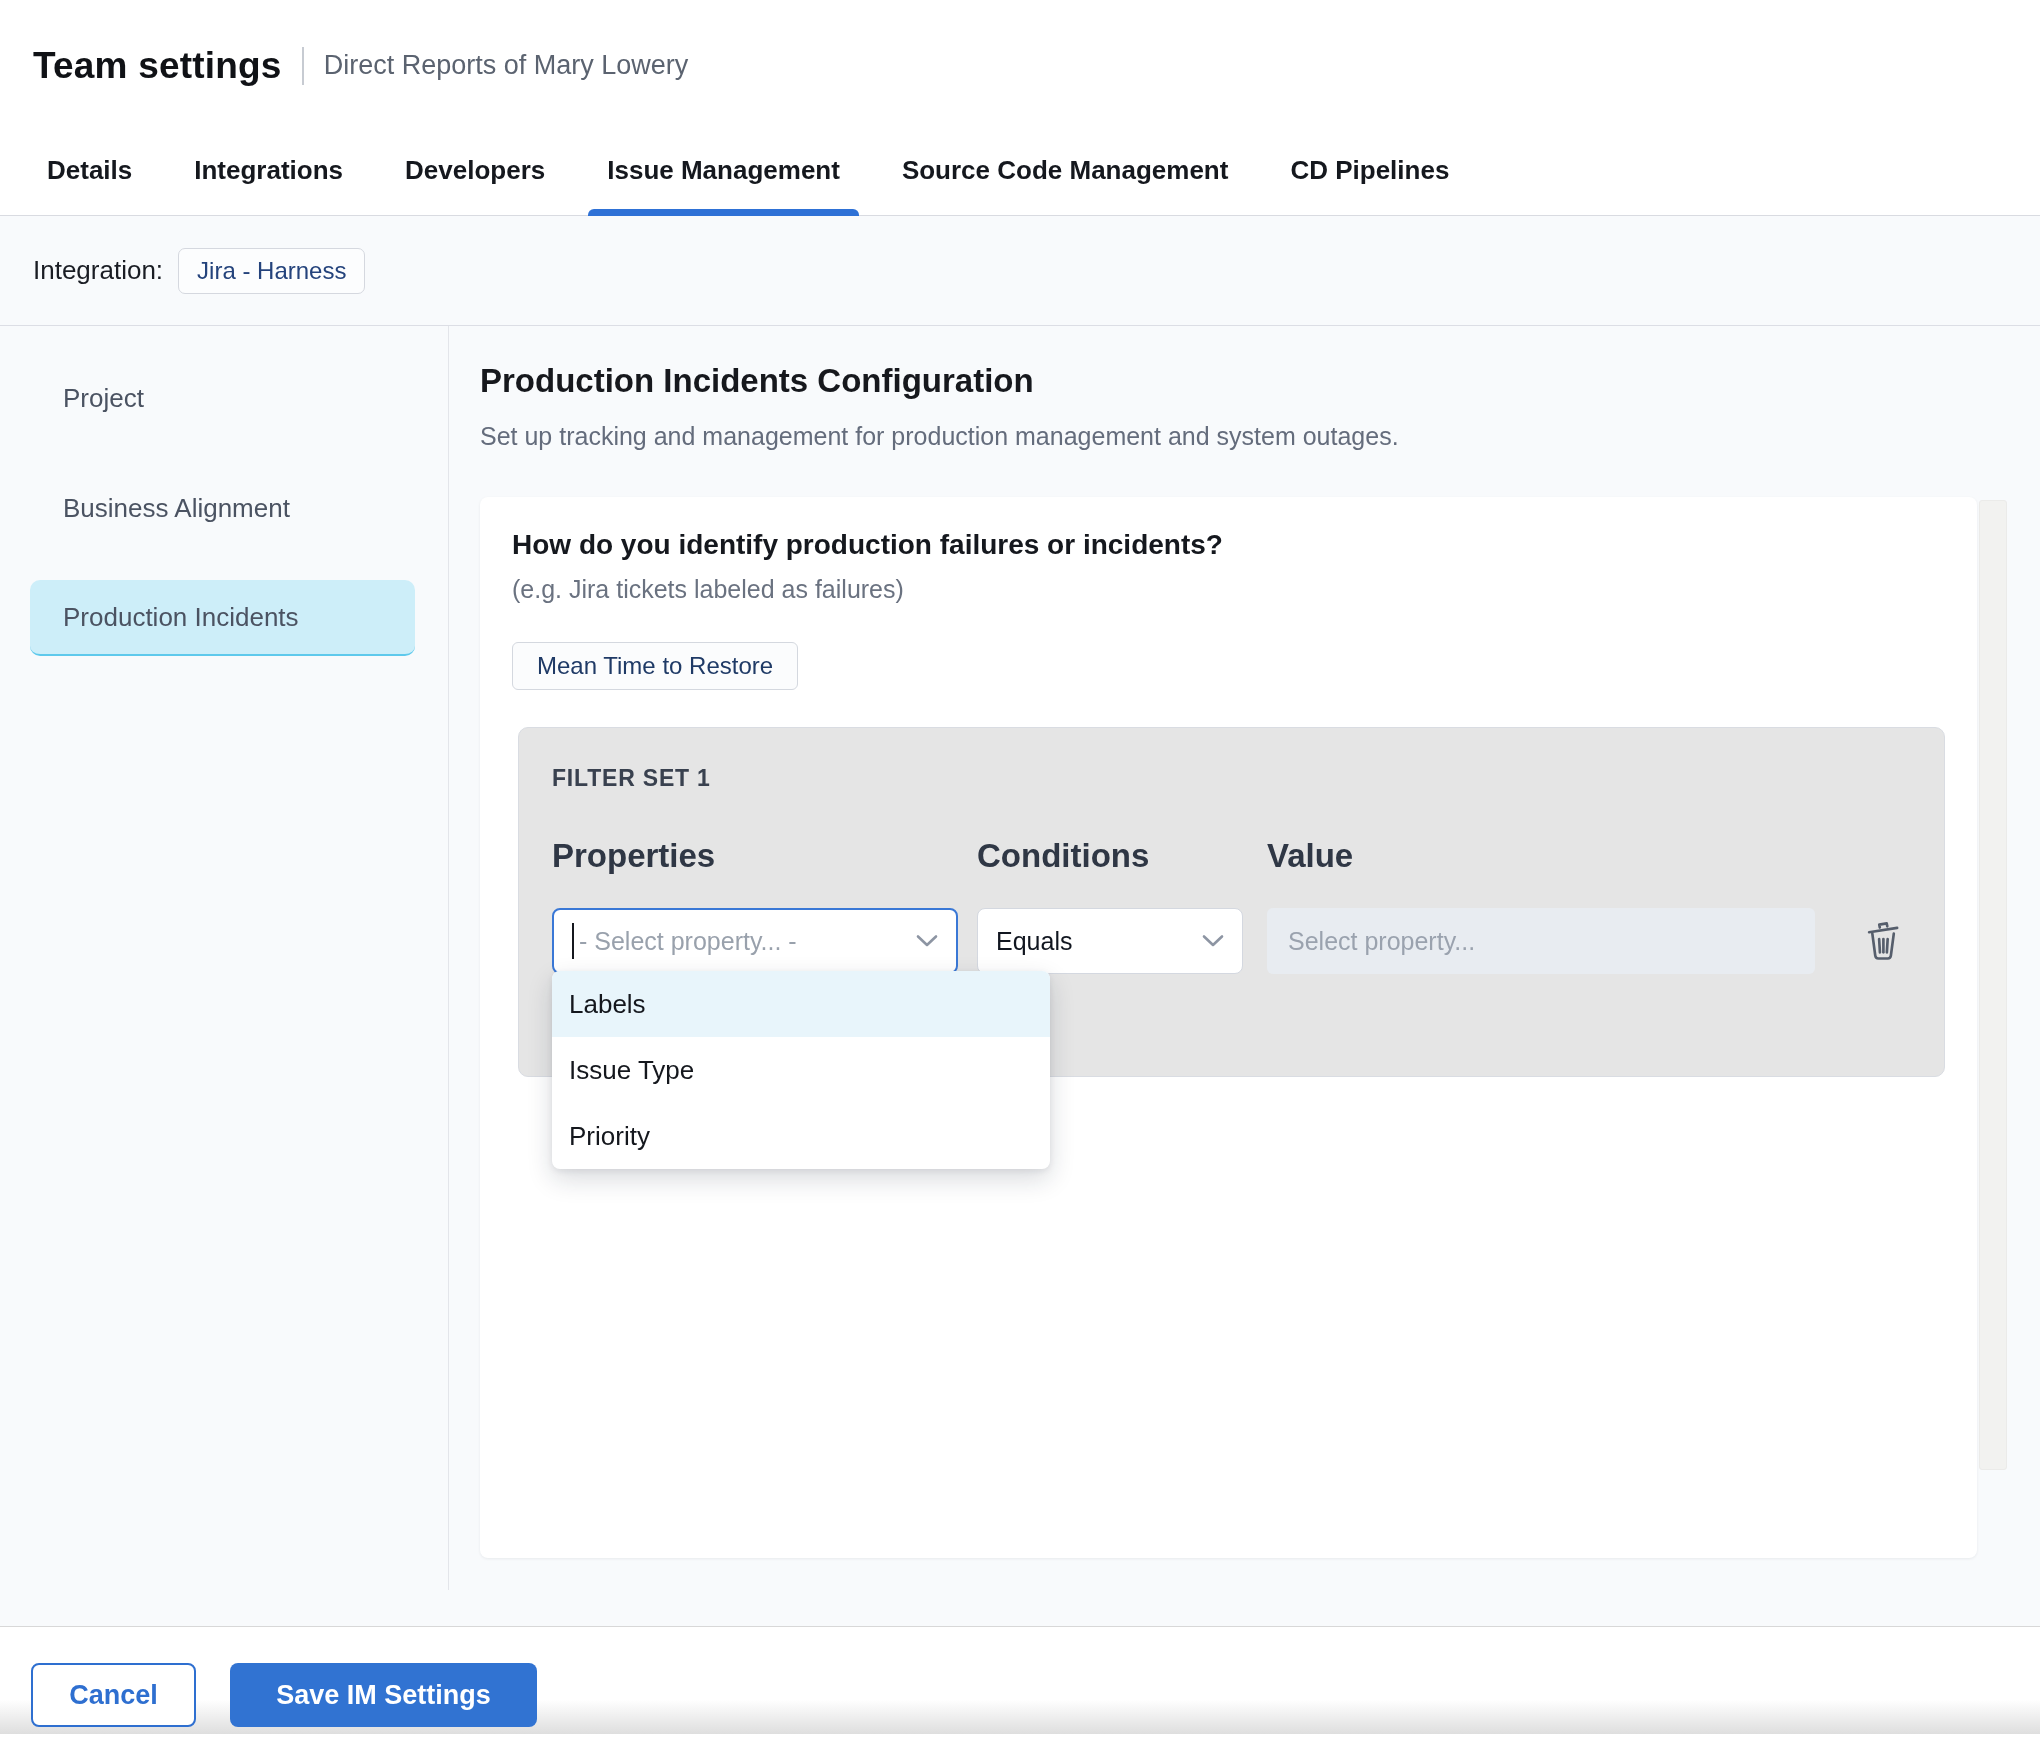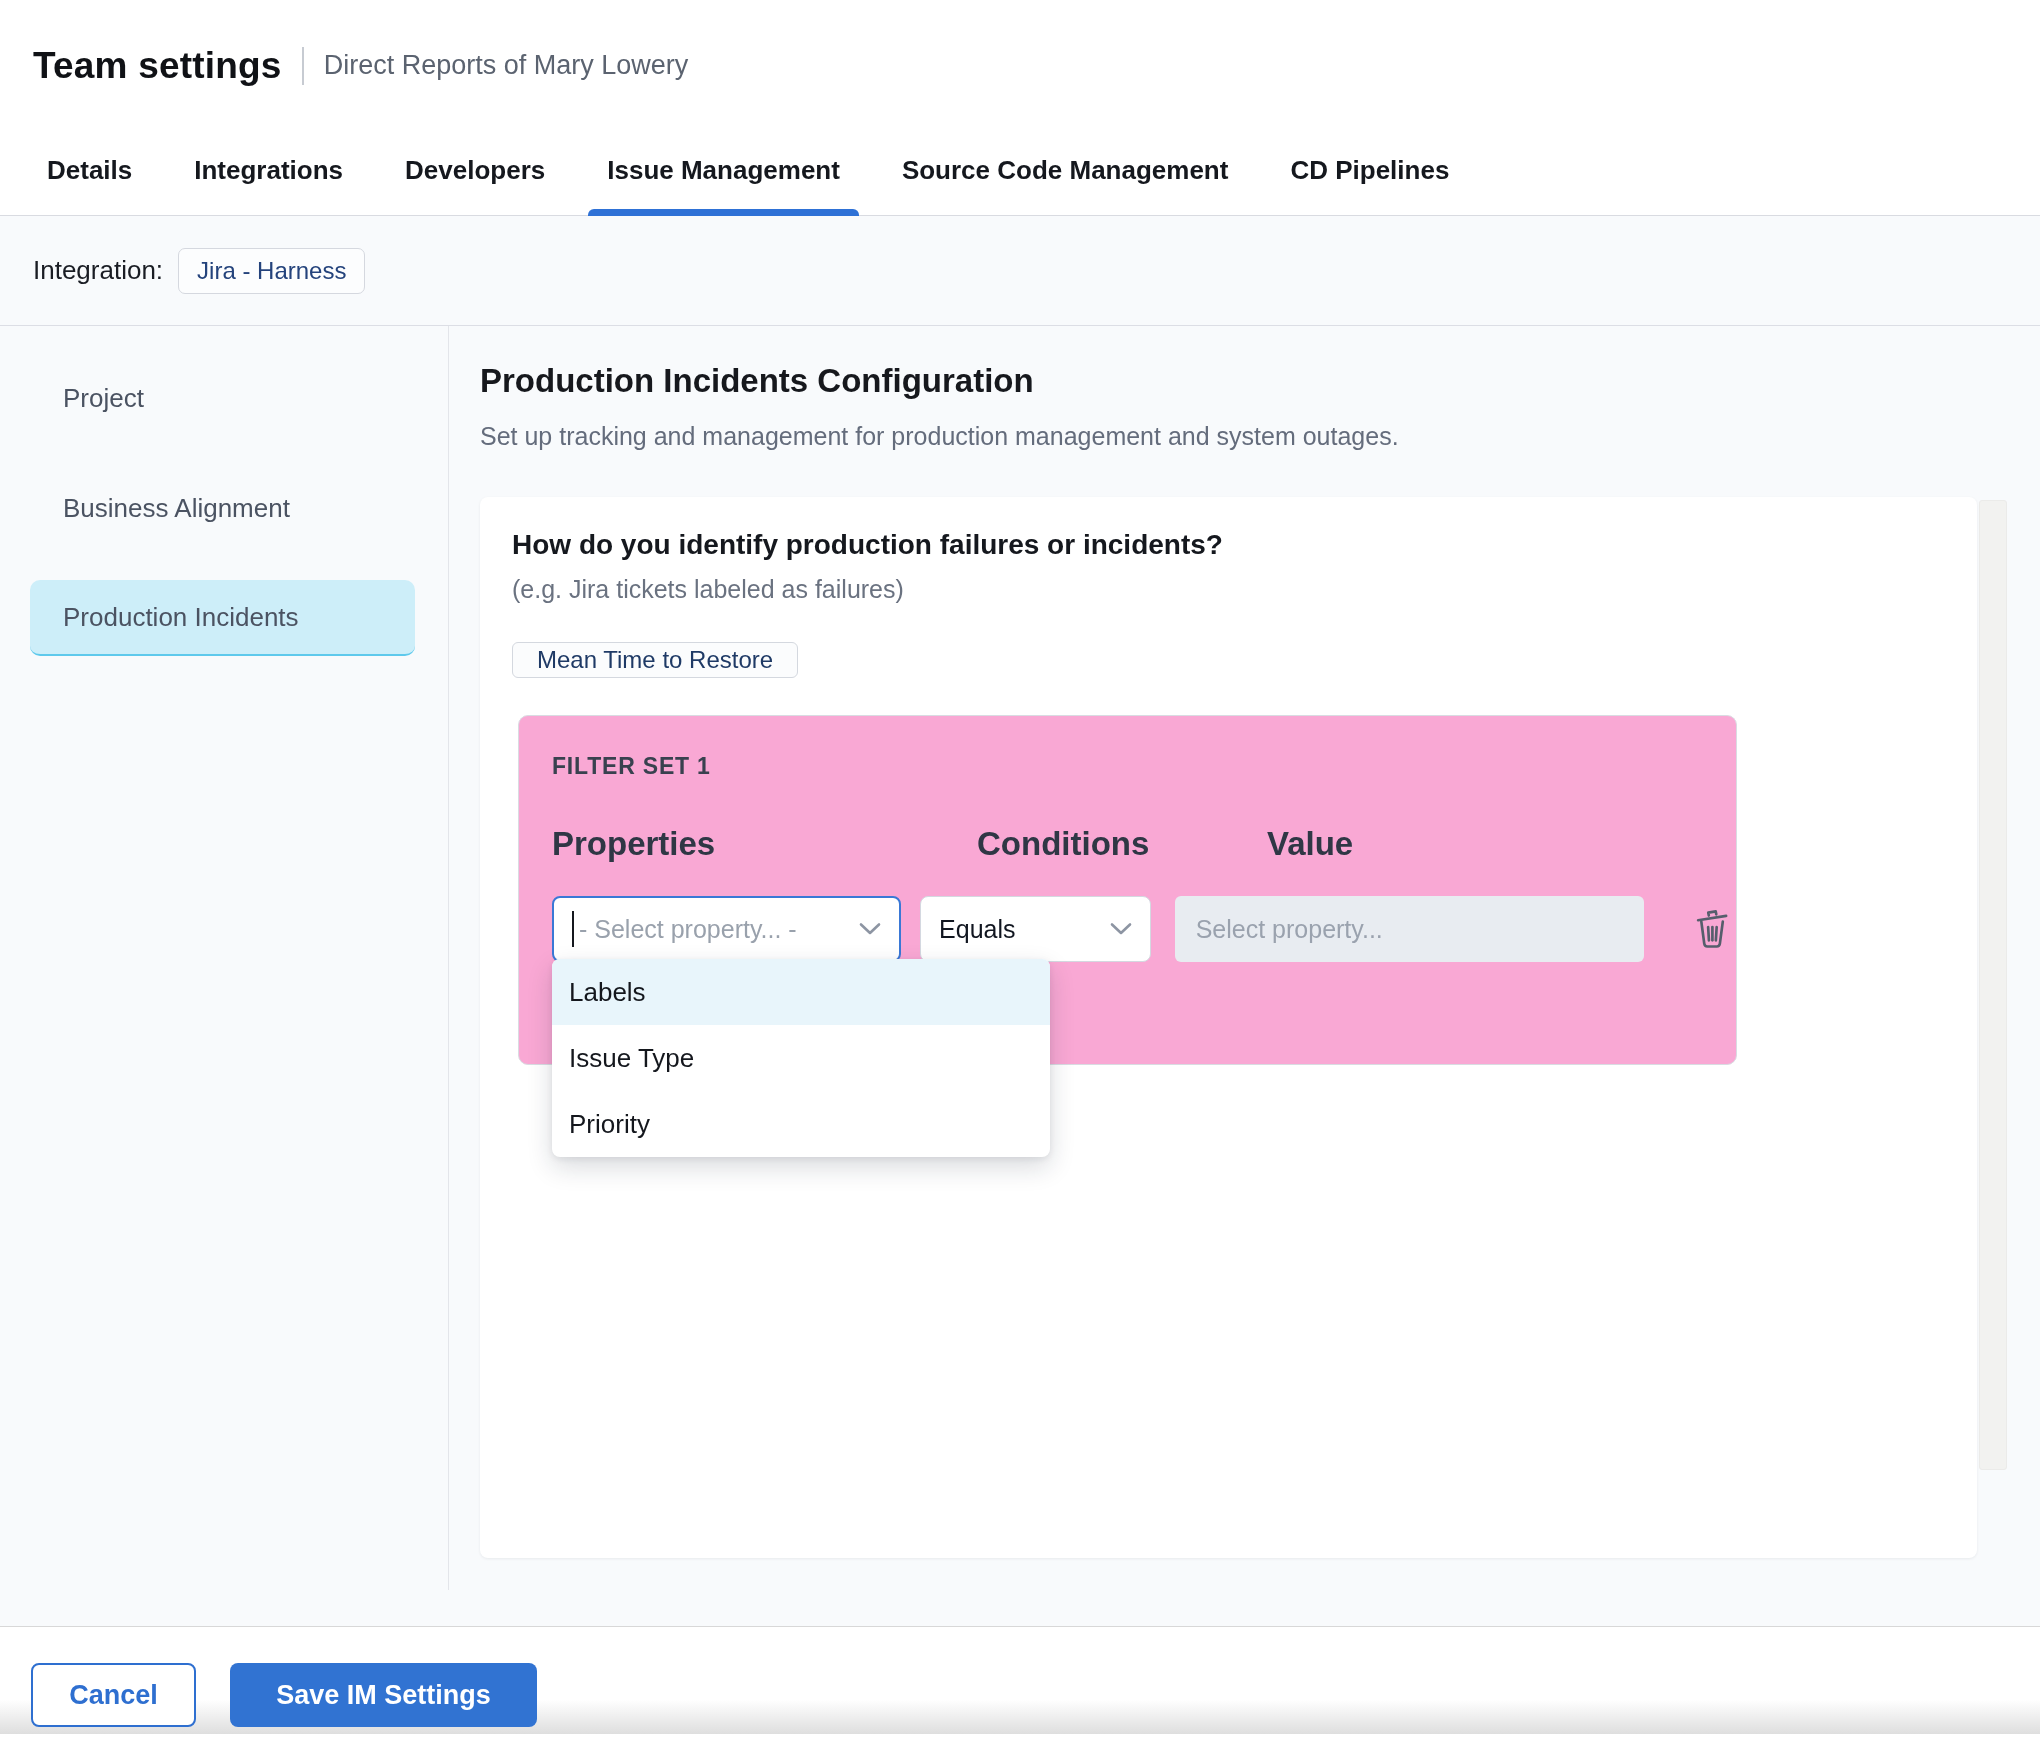--- a/index.html
+++ b/index.html
@@ -30,24 +30,24 @@
   .side-item { width: 385px; height: 76px; margin: 0 0 34px 30px; display: flex; align-items: center; padding-left: 33px; font-size: 26px; color: #4b5362; border-radius: 10px; cursor: pointer; }
   .side-item.selected { background: #cdeef9; border-bottom: 2px solid #5ec9ec; }
 
   .main { flex: 1; padding: 36px 63px 0 31px; }
   .section-title { font-size: 33px; font-weight: 700; color: #16181d; }
   .section-sub { margin-top: 22px; font-size: 25px; color: #646c7c; }
 
   .card { position: relative; margin-top: 46px; width: 1497px; height: 1061px; background: #fff; border-radius: 8px; box-shadow: 0 1px 3px rgba(16,24,40,.07); padding: 32px; }
   .question { font-size: 28px; font-weight: 700; color: #15181e; }
   .hint { margin-top: 14px; font-size: 25px; color: #6a7280; }
-  .metric-chip { display: inline-block; margin-top: 38px; padding: 3px 24px; font-size: 24px; font-weight: 500; color: #1f3a66; background: #fbfcfd; border: 1px solid #d4d8df; border-radius: 6px; cursor: pointer; }
+  .metric-chip { display: inline-block; margin-top: 38px; padding: 9px 24px; font-size: 24px; font-weight: 500; color: #1f3a66; background: #fbfcfd; border: 1px solid #d4d8df; border-radius: 6px; cursor: pointer; }
 
   
-  .filter-set { position: relative; margin-top: 37px; margin-left: 6px; width: 1219px; height: 350px; border: 1px solid #d9dce2; border-radius: 10px; background: #f9a8d4; padding: 37px 0 0 33px; }
+  .filter-set { position: relative; margin-top: 37px; margin-left: 6px; width: 1427px; height: 350px; border: 1px solid #d9dce2; border-radius: 10px; background: #e5e5e5; padding: 37px 0 0 33px; }
   .fs-title { font-size: 23px; font-weight: 700; letter-spacing: .8px; color: #39414f; }
   .fs-labels { display: flex; margin-top: 45px; font-size: 33px; font-weight: 700; color: #2f3745; }
   .fs-label-properties { width: 425px; }
   .fs-label-conditions { width: 290px; }
   .fs-label-value { flex: 1; }
   .fs-controls { display: flex; align-items: center; margin-top: 33px; }
   .select { height: 66px; display: flex; align-items: center; padding: 0 18px; background: #fff; border-radius: 8px; cursor: pointer; font-size: 25px; }
   .select .chevron { margin-left: auto; flex: 0 0 auto; }
   .select-property { width: 406px; margin-right: 19px; border: 2px solid #3a78d6; }
   .select-condition { width: 266px; margin-right: 24px; border: 1px solid #d4d8e0; }

